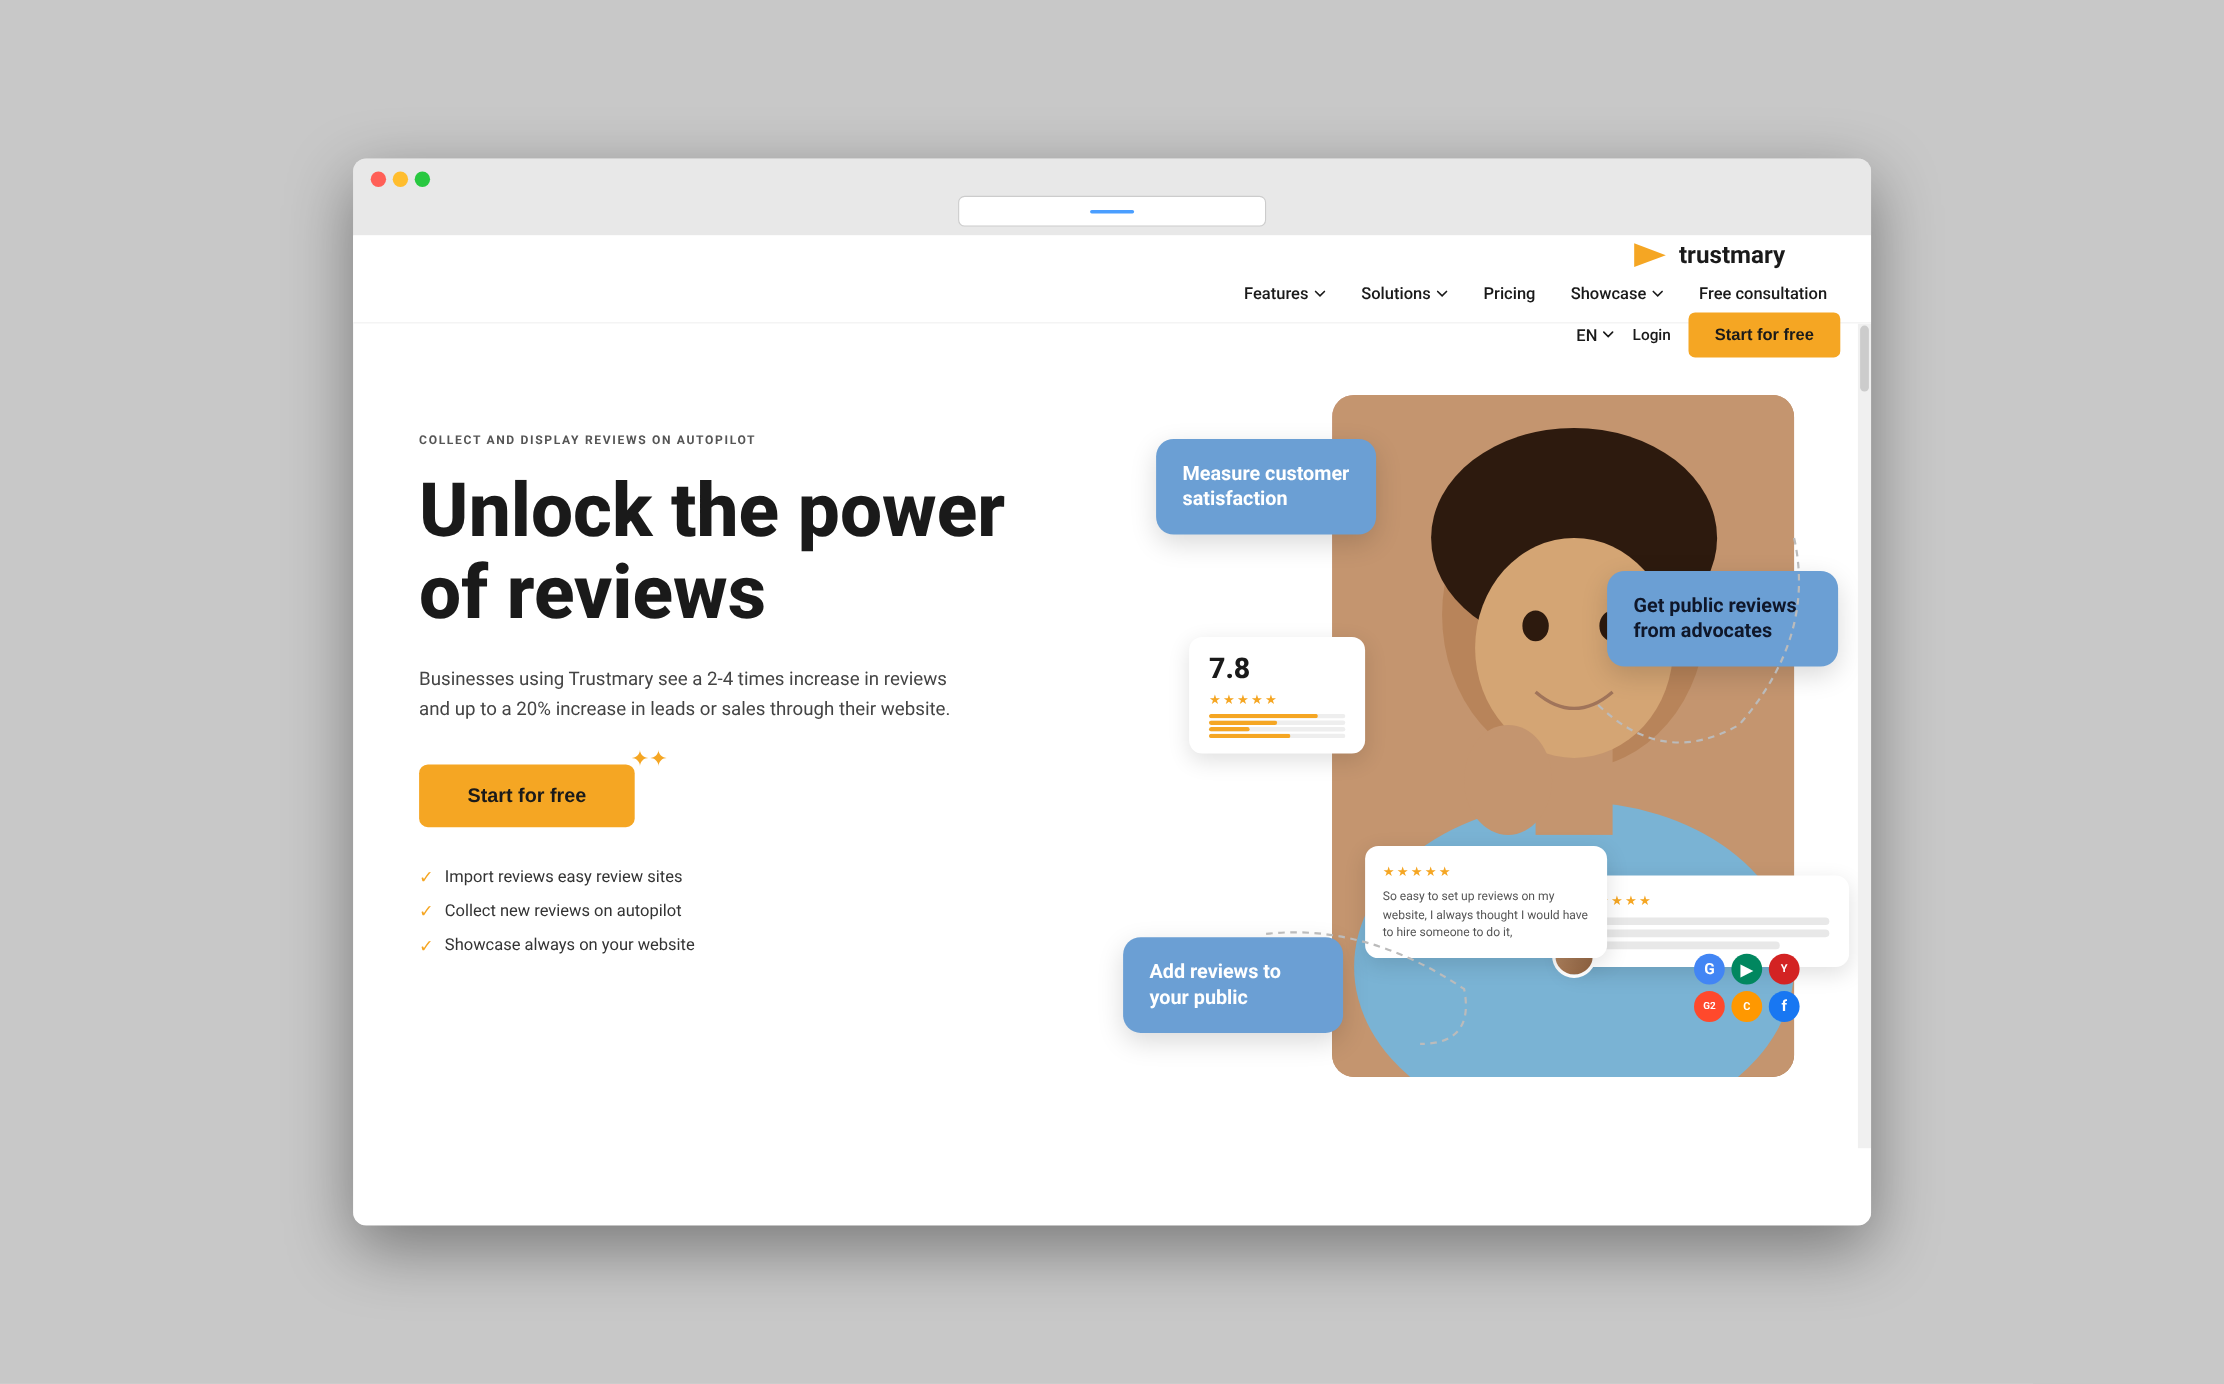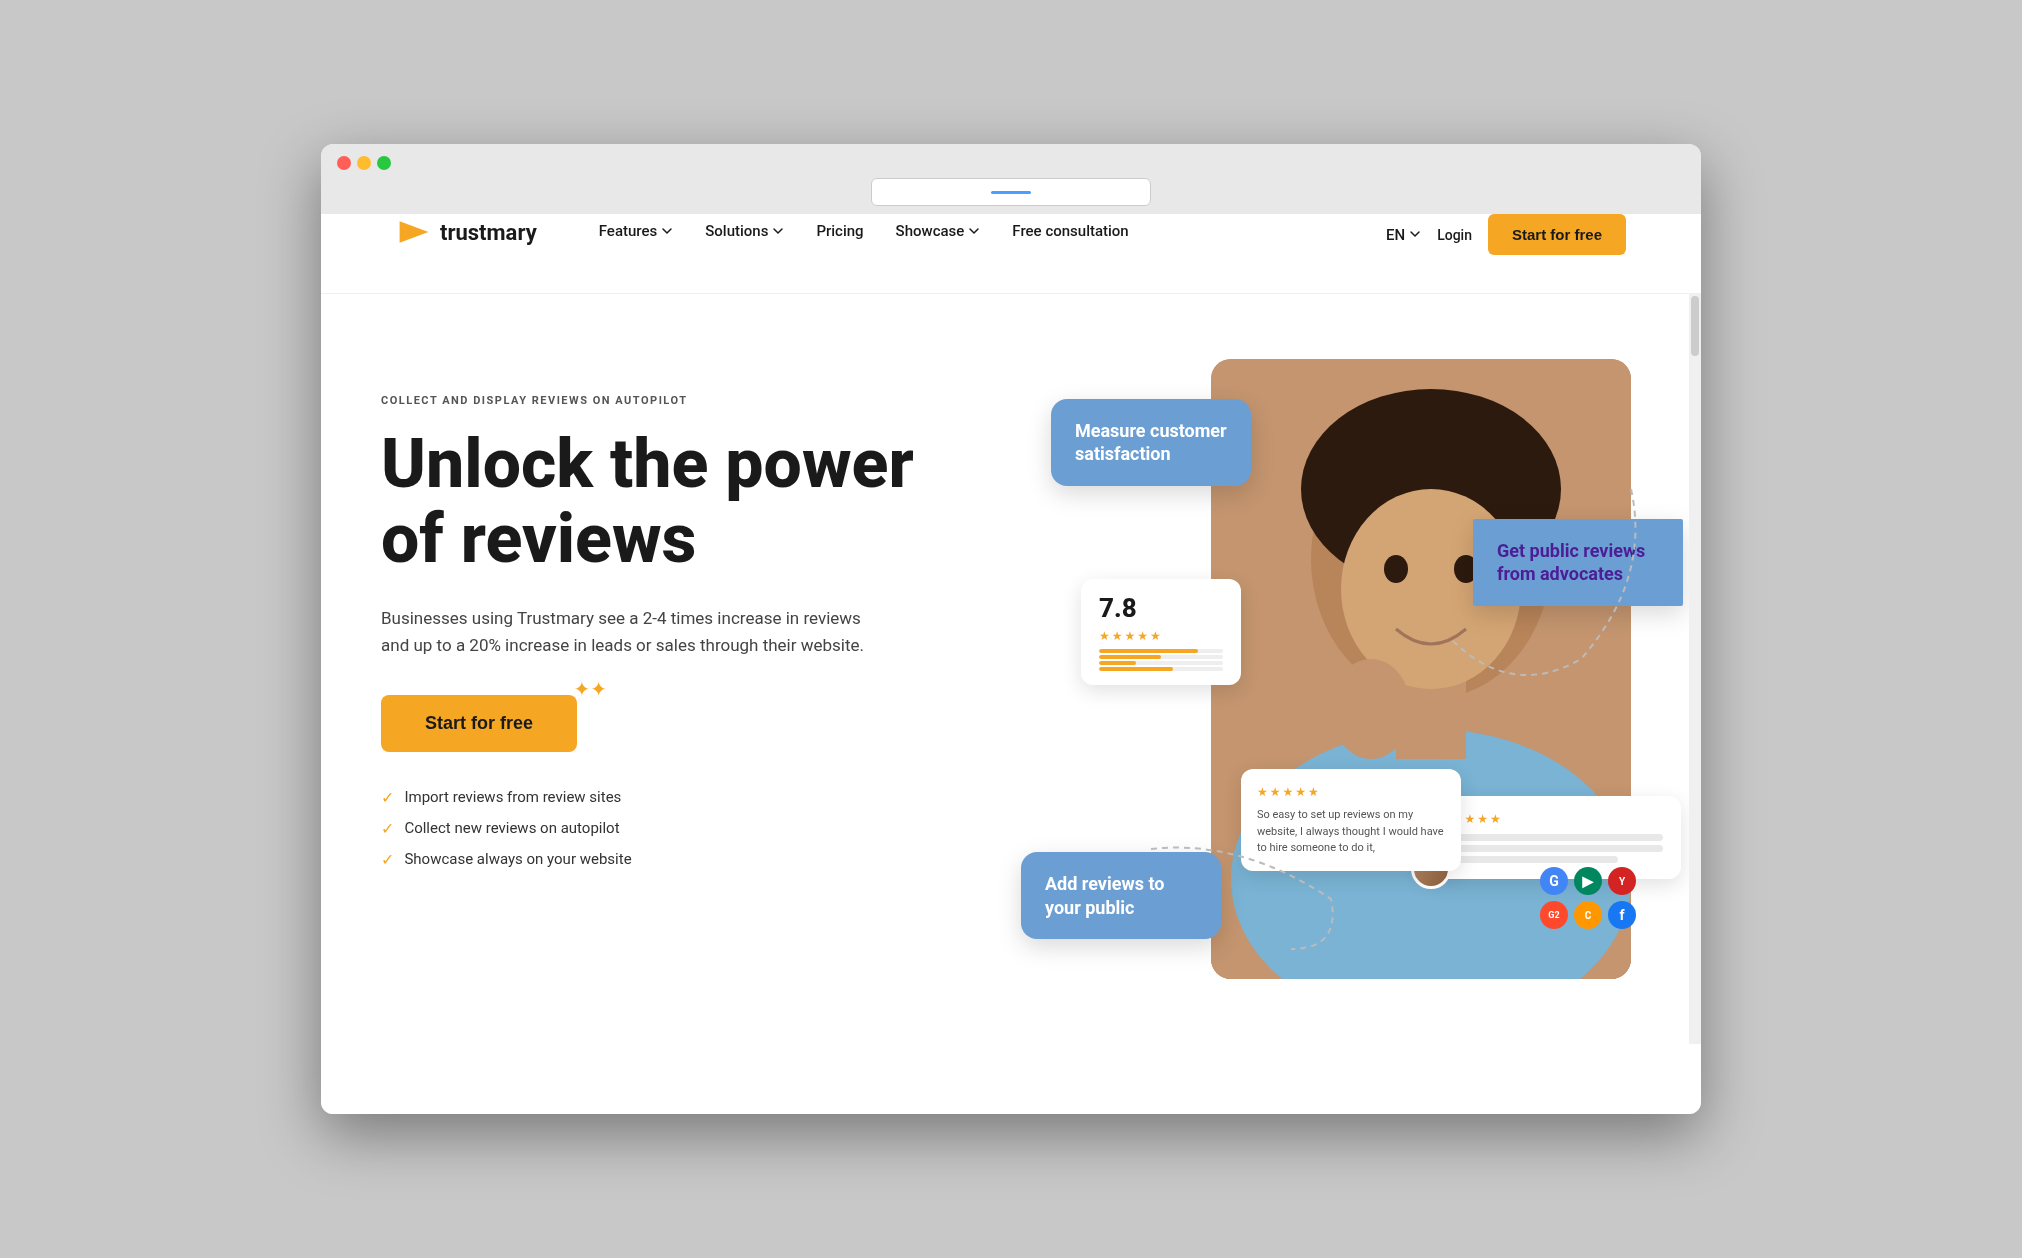--- a/index.html
+++ b/index.html
@@ -77,27 +77,28 @@
 
     .browser-content {
       background: white;
       min-height: 900px;
       position: relative;
     }
 
     
     .navbar {
       display: flex;
-      align-items: flex-start;
-      padding: 0 75px;
+      align-items: flex-end;
+      padding: 0 28px;
       height: 80px;
       background: white;
       border-bottom: 1px solid #f0f0f0;
       position: relative;
       z-index: 10;
+      flex-direction: column;
     }
 
     .logo {
       display: flex;
       align-items: center;
       gap: 8px;
       margin-right: 50px;
       text-decoration: none;
     }
 
@@ -302,27 +303,27 @@
       color: white;
       font-size: 18px;
       font-weight: 700;
       line-height: 1.3;
       box-shadow: 0 8px 24px rgba(0,0,0,0.15);
       margin-left: 40px;
     }
 
     .card-public {
       position: absolute;
-      right: 8px;
+      right: 20px;
       top: 200px;
       background: #6b9fd4;
-      border-radius: 2px;
+      border-radius: 16px;
       padding: 20px 24px;
       width: 210px;
-      color: #4c1d95;
+      color: #0f172a;
       font-size: 18px;
       font-weight: 700;
       line-height: 1.3;
       box-shadow: 0 8px 24px rgba(0,0,0,0.15);
     }
 
     .card-add {
       position: absolute;
       left: 30px;
       bottom: 80px;
@@ -593,21 +594,21 @@
         <p class="hero-subtitle">Businesses using Trustmary see a 2-4 times increase in reviews and up to a 20% increase in leads or sales through their website.</p>
 
         <div class="hero-cta-wrapper">
           <button class="hero-cta">Start for free</button>
           <span class="sparkle-decoration">✦✦</span>
         </div>
 
         <ul class="hero-features">
           <li class="hero-feature-item">
             <span class="checkmark">✓</span>
-            <span>Import reviews from review sites</span>
+            <span>Import reviews easy review sites</span>
           </li>
           <li class="hero-feature-item">
             <span class="checkmark">✓</span>
             <span>Collect new reviews on autopilot</span>
           </li>
           <li class="hero-feature-item">
             <span class="checkmark">✓</span>
             <span>Showcase always on your website</span>
           </li>
         </ul>

